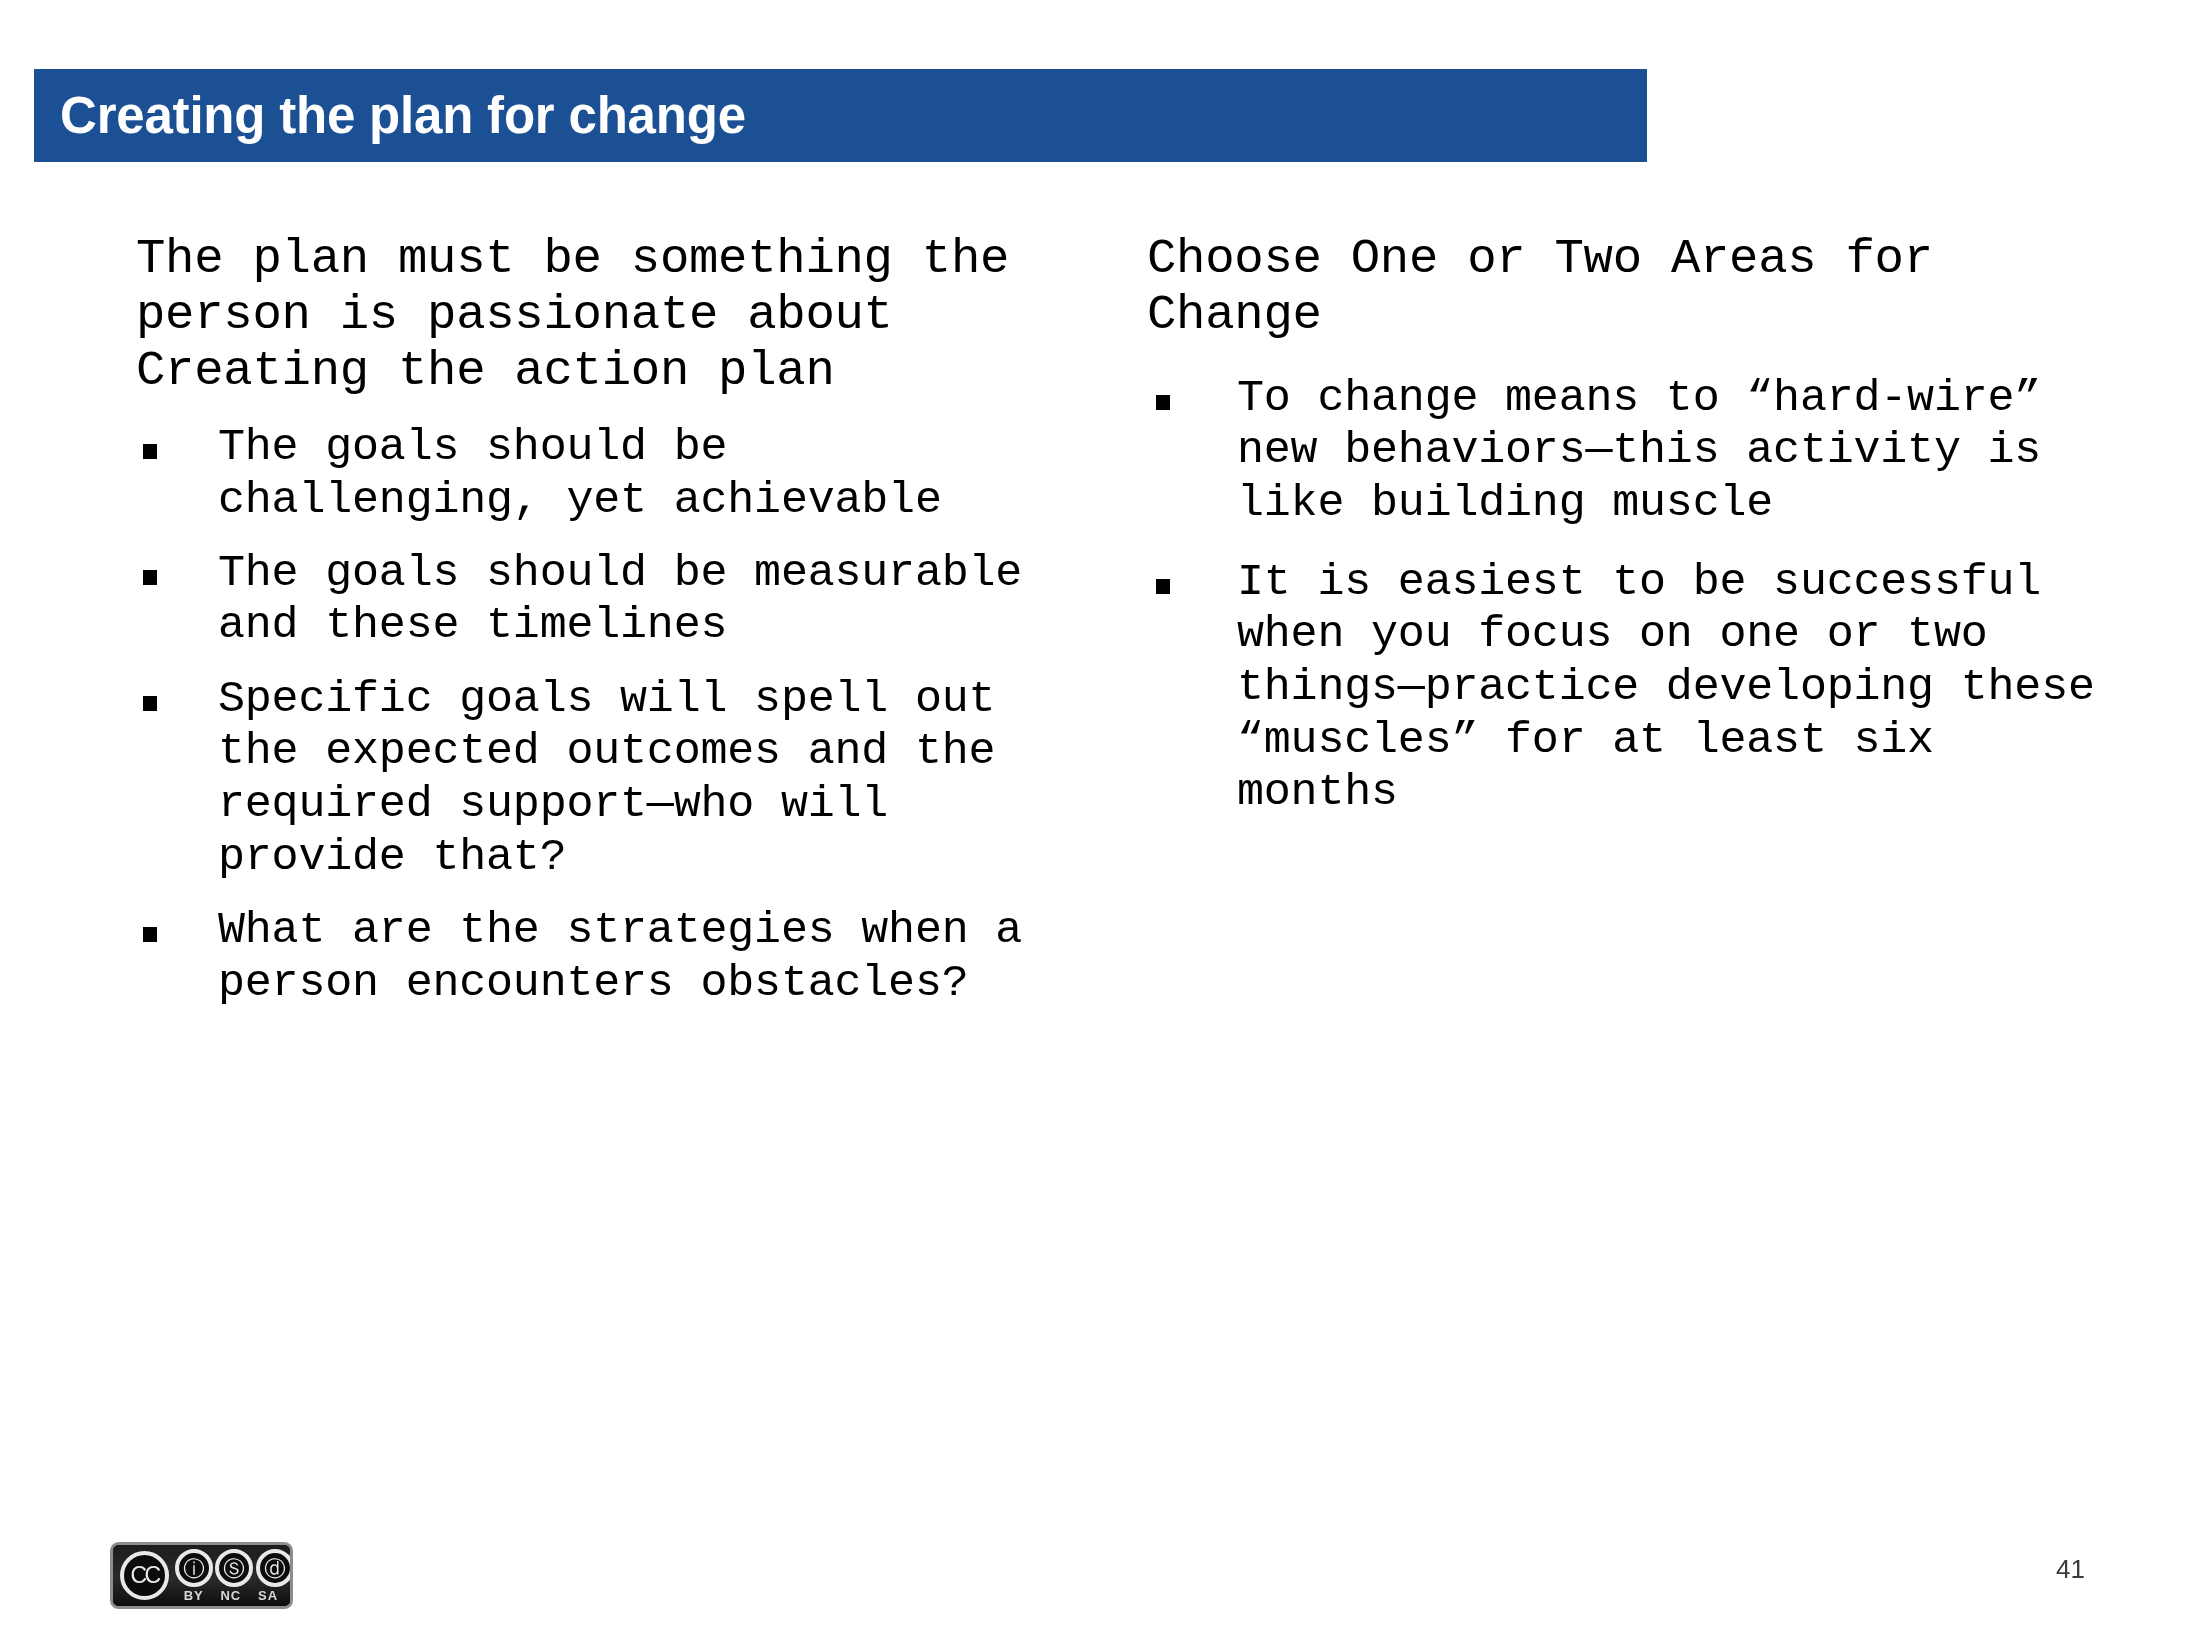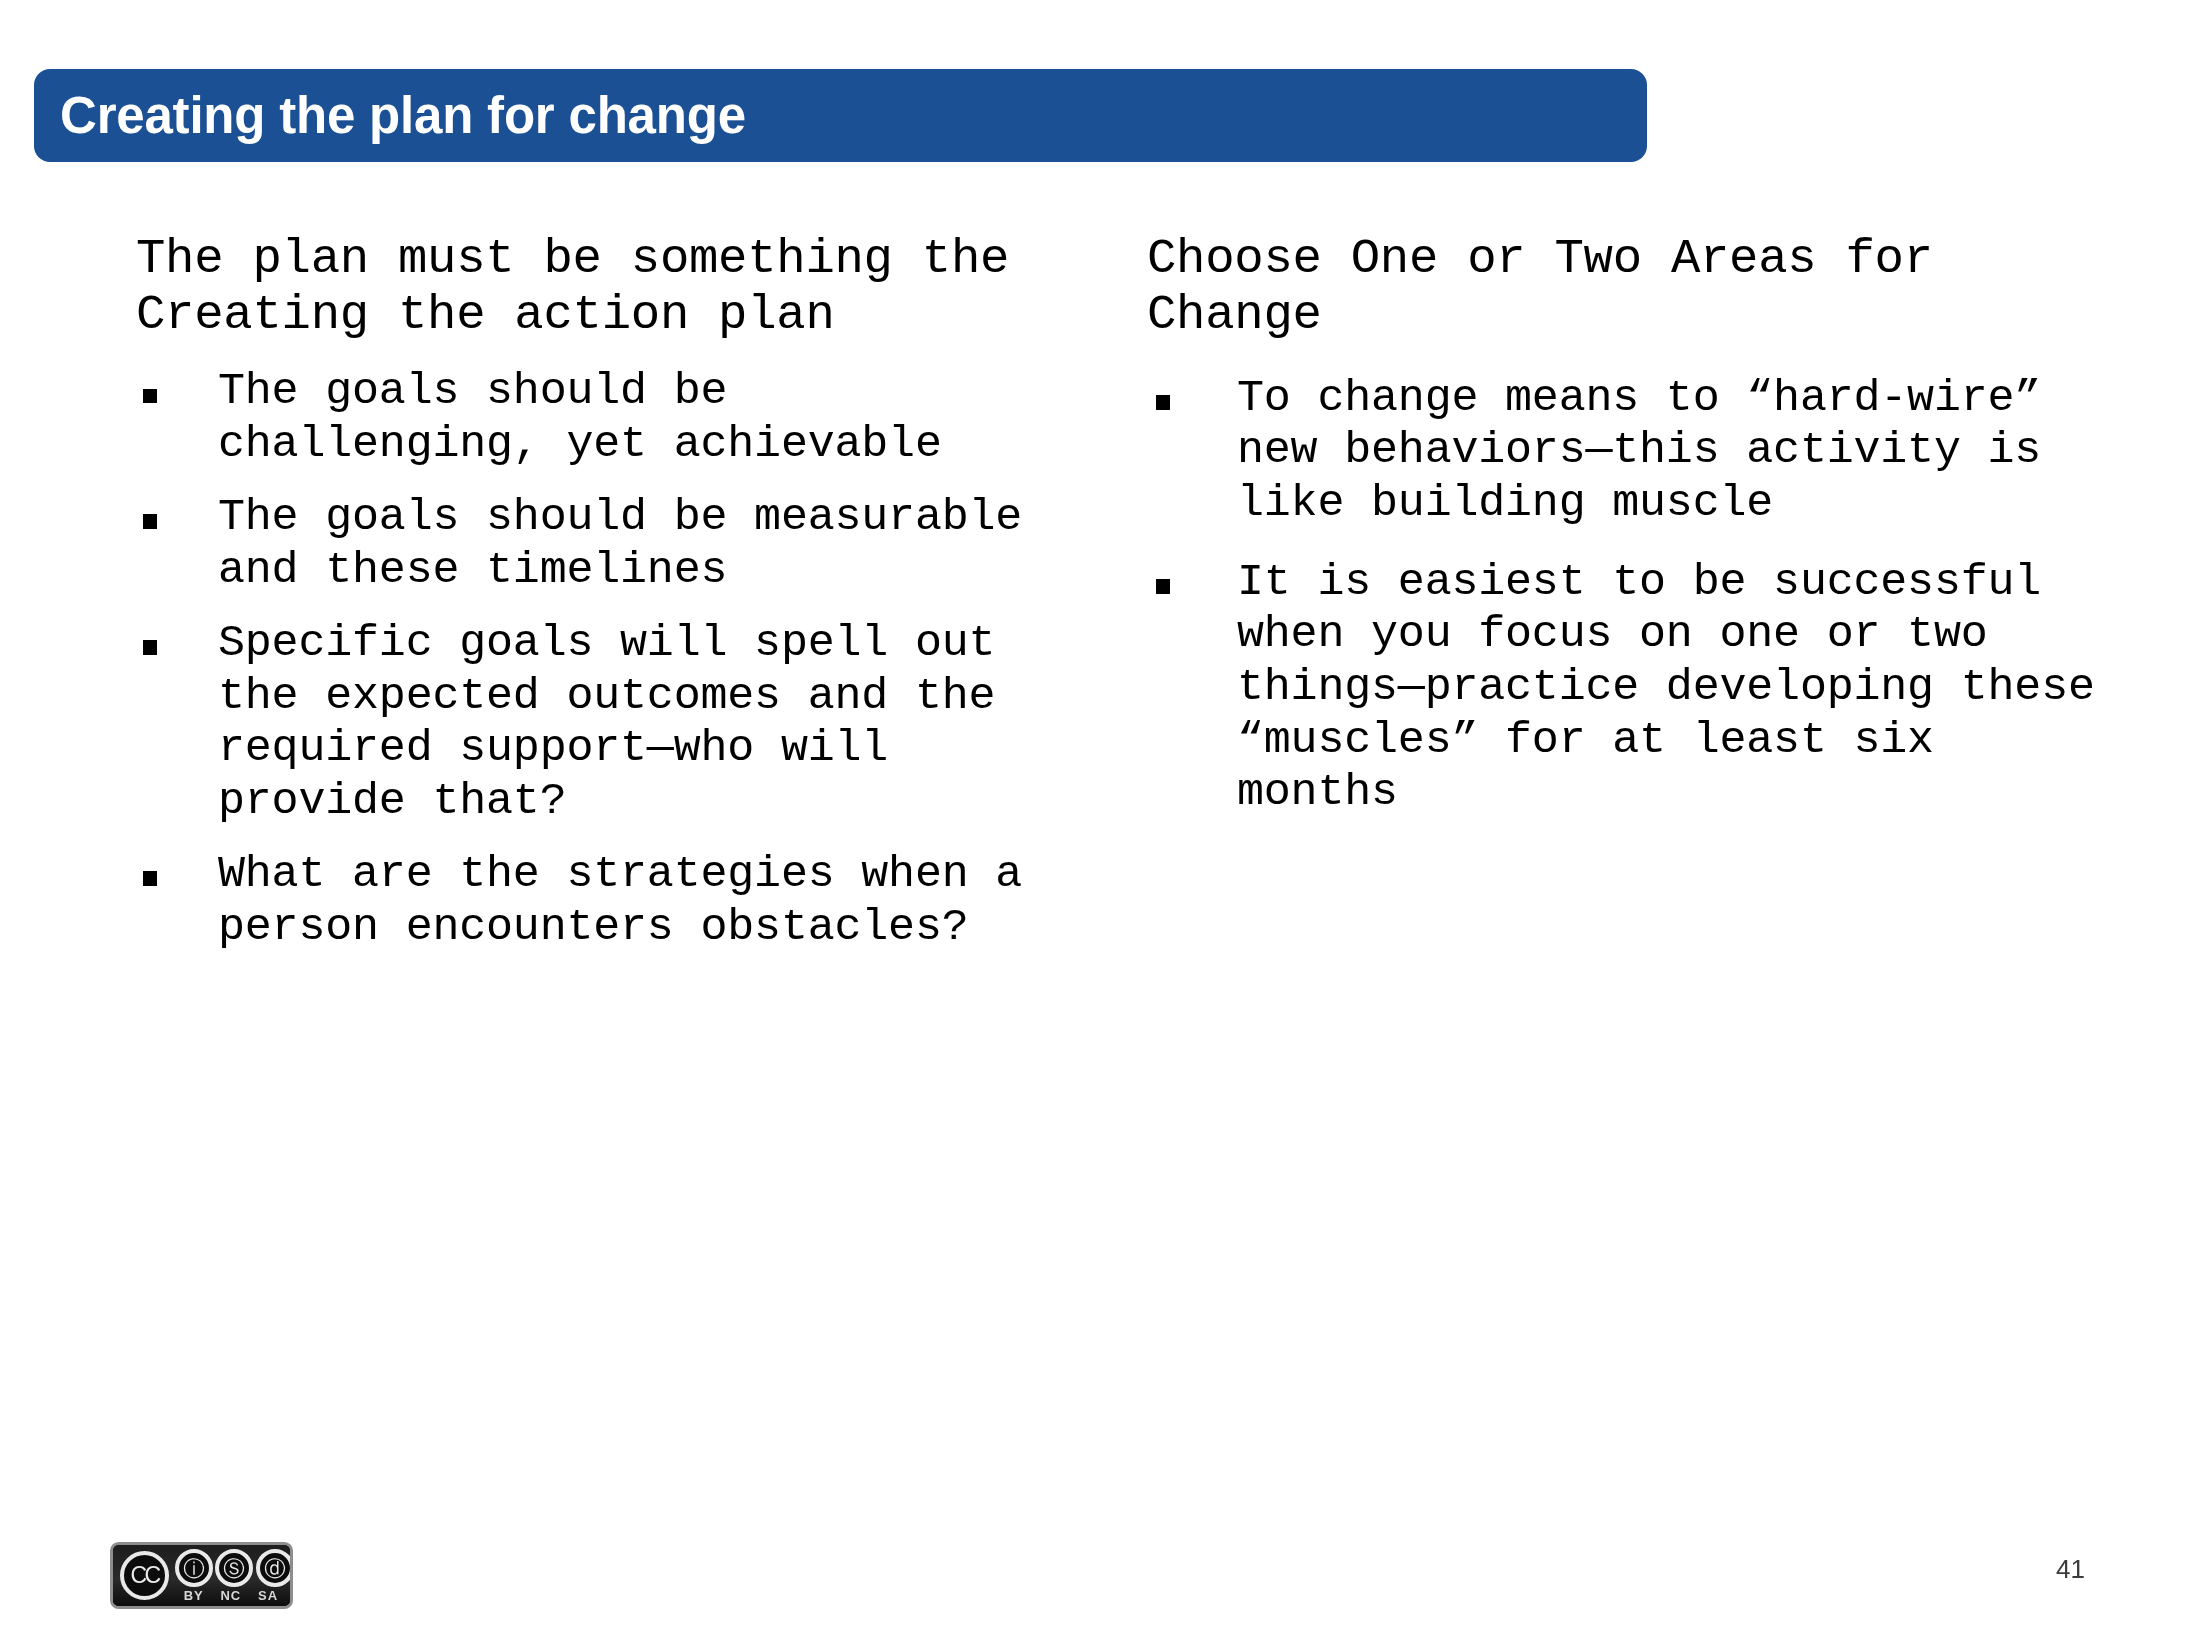--- a/index.html
+++ b/index.html
@@ -27,21 +27,20 @@
   
   .title-bar {
     position: absolute;
     left: 34px;
     top: 69px;
     width: 1613px;
     height: 93px;
     background: #1B5094;
     display: flex;
     align-items: center;
-    border-radius: 16px;
   }
   .title-text {
     color: #ffffff;
     font-family: "Liberation Sans", sans-serif;
     font-size: 51px;
     font-weight: bold;
     letter-spacing: -0.2px;
     padding-left: 26px;
     line-height: 1;
     white-space: nowrap;
@@ -169,20 +168,21 @@
 <div class="slide">
 
   <div class="title-bar">
     <div class="title-text">Creating the plan for change</div>
   </div>
 
   <div class="column column-left">
 
     <div class="lead">
       <span class="lead-line">The plan must be something the</span>
+      <span class="lead-line">person is passionate about</span>
       <span class="lead-line">Creating the action plan</span>
     </div>
 
     <ul class="bullet-list">
       <li class="bullet-item">
         <span class="bullet-marker"></span>
         <span class="bullet-text">The goals should be challenging, yet achievable</span>
       </li>
       <li class="bullet-item">
         <span class="bullet-marker"></span>

